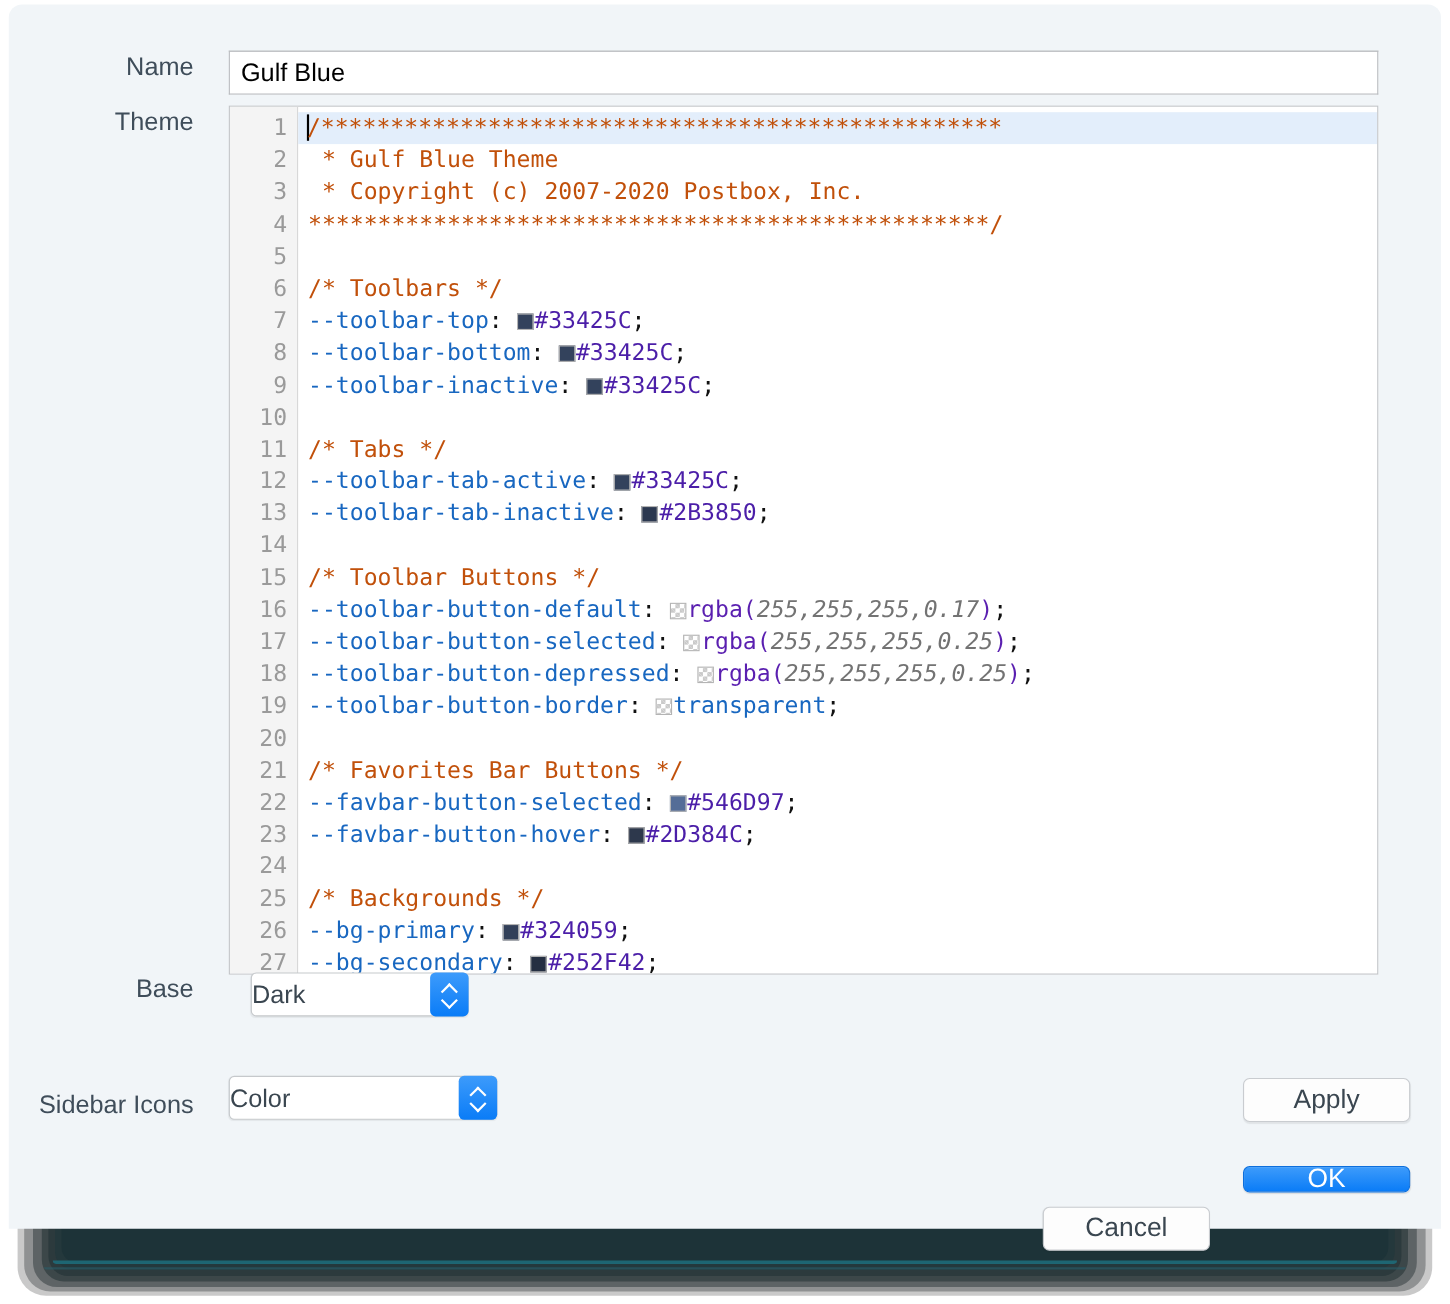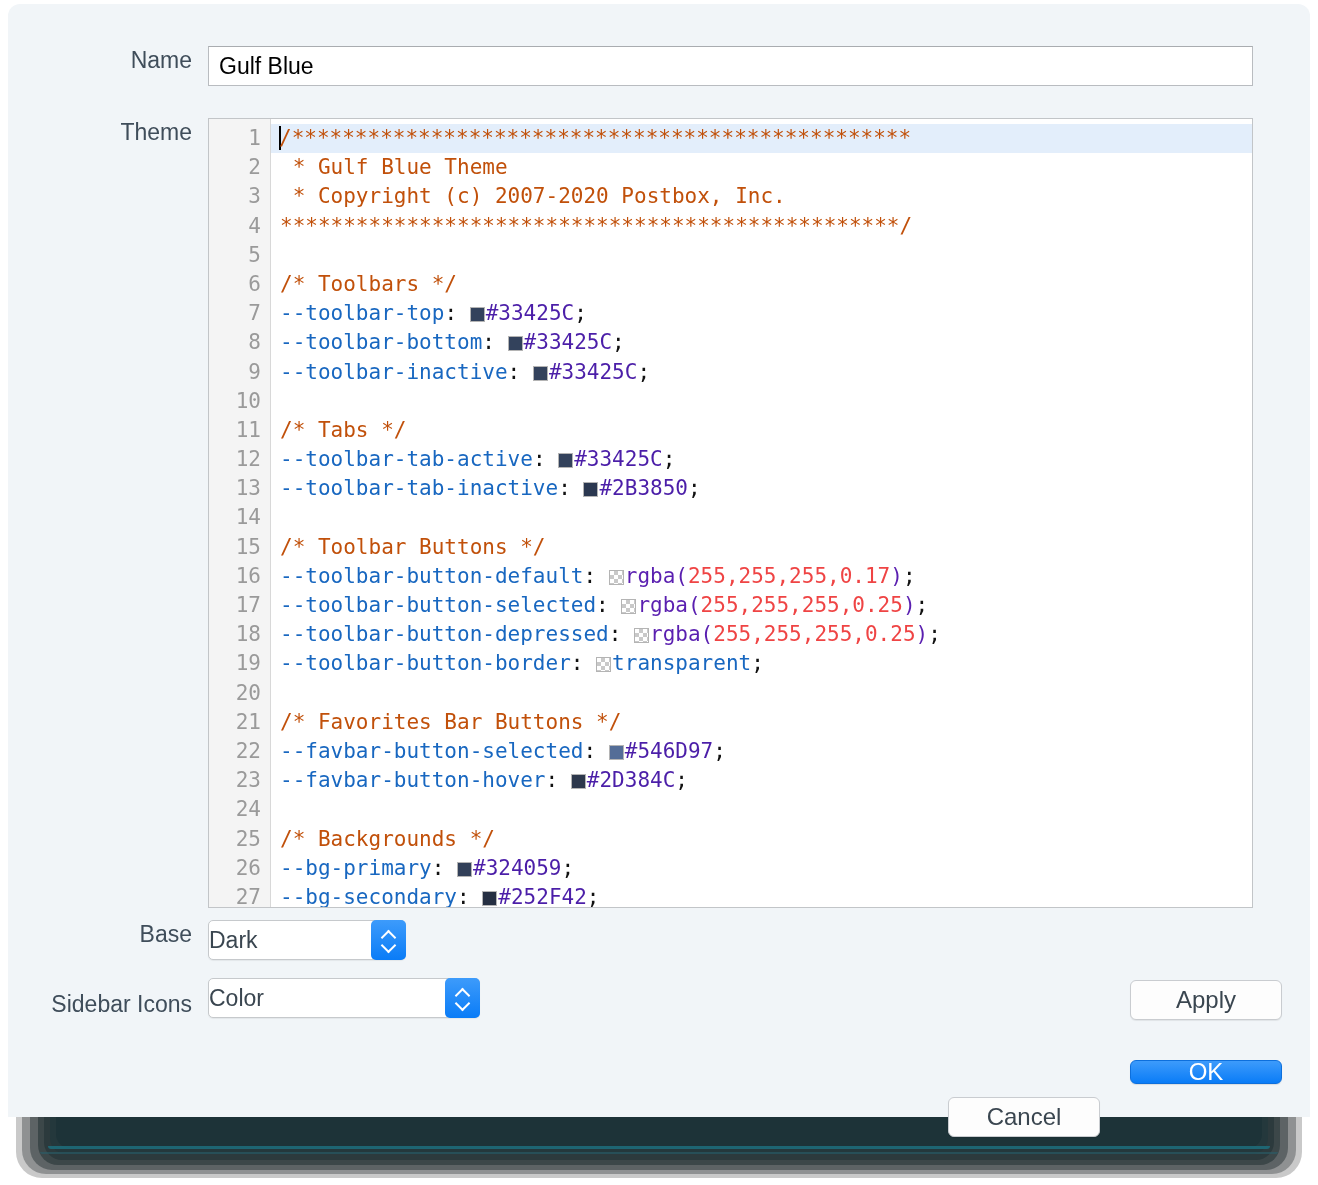--- a/index.html
+++ b/index.html
@@ -38,21 +38,21 @@
   }
 
   
   .row { position:absolute; display:flex; align-items:flex-start; }
 
   .field-label {
     color:#3f4d5a;
     font-size:23px;
     text-align:right;
     width:200px;
-    padding-right:16px;
+    padding-right:32px;
     line-height:28px;
     white-space:nowrap;
     user-select:none;
   }
 
   
   .name-row { left:0px; top:42px; }
   .text-input {
     width:1045px; height:40px;
     background:#ffffff;
@@ -60,21 +60,21 @@
     border-top-color:#a9acb0;
     padding:15px 10px;
     font-family:"Liberation Sans", sans-serif;
     font-size:23px;
     color:#000000;
     line-height:38px;
     outline:none;
   }
 
   
-  .theme-row { left:0px; top:114px; }
+  .theme-row { left:0px; top:92px; }
   .editor-wrap {
     width:1045px; height:790px;
     background:#ffffff;
     border:1px solid #c2c5c8;
     display:flex;
     overflow:hidden;
     position:relative;
   }
   .gutter {
     width:62px;
@@ -107,21 +107,21 @@
     padding-left:9px;
     color:#000000;
     letter-spacing:0px;
   }
   .cline.active { background:#e3eefb; }
   .cm   { color:#c1500a; }            
   .prop { color:#1867c0; }            
   .punc { color:#111111; }            
   .hex  { color:#4b1ea8; }            
   .fn   { color:#5a1fb0; }            
-  .num  { color:#ef4444; }            
+  .num  { color:#737373;font-style:italic; }            
   .kw   { color:#1867c0; }            
 
   .sw {
     display:inline-block;
     width:15px; height:15px;
     border:1px solid #b4b4b4;
     vertical-align:-2px;
     margin-right:1px;
   }
   .sw.alpha {
@@ -135,21 +135,21 @@
   .caret {
     display:inline-block;
     width:2px; height:24px;
     background:#000;
     vertical-align:-5px;
     margin-right:-2px;
     margin-left:-1px;
   }
 
   
-  .base-row { left:0px; top:916px; }
+  .base-row { left:0px; top:880px;gap:20px; }
   .sidebar-row { left:0px; top:974px;align-items:flex-end; }
   .popup {
     position:relative;
     height:40px;
     background:#ffffff;
     border:1px solid #c6c9cc;
     border-radius:5px;
     display:flex;
     align-items:center;
     box-shadow:0 1px 1px rgba(0,0,0,.06);
@@ -176,21 +176,21 @@
     width:9px; height:9px;
     border-left:2.4px solid #fff; border-top:2.4px solid #fff;
     transform:rotate(45deg);
   }
   .chev.down::before {
     border-left:none; border-top:none;
     border-right:2.4px solid #fff; border-bottom:2.4px solid #fff;
     top:-2px;
   }
   .popup.base-popup { width:198px; }
-  .popup.sidebar-popup { width:272px; }
+  .popup.sidebar-popup { width:244px; }
 
   
   .btn {
     font-family:"Liberation Sans", sans-serif;
     font-size:24px;
     border-radius:6px;
     display:flex; align-items:center; justify-content:center;
     cursor:default;
     user-select:none;
   }

